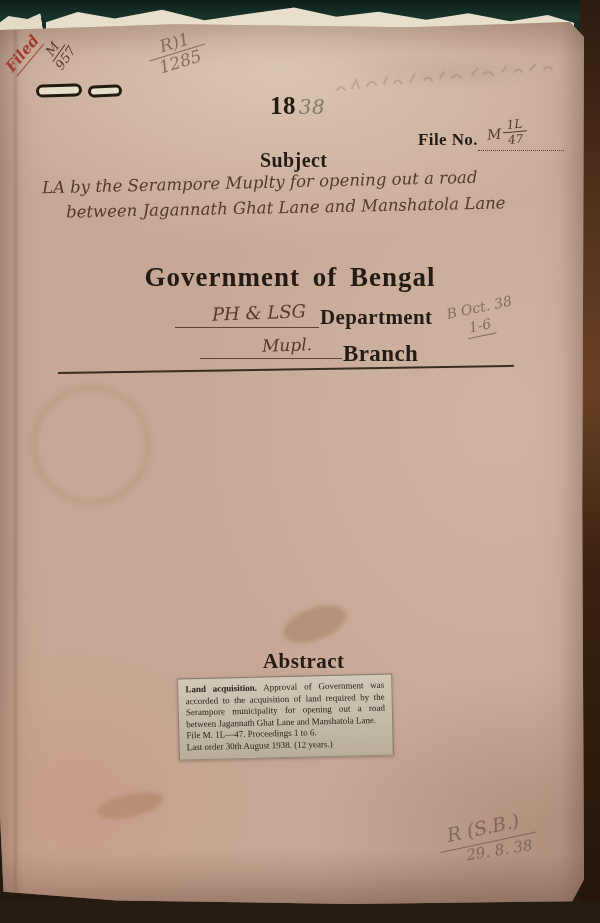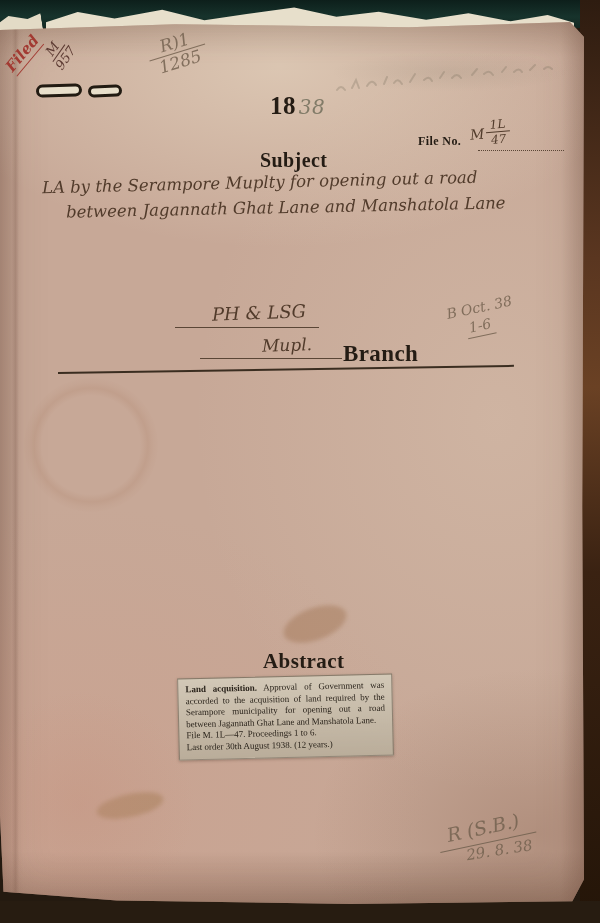--- a/index.html
+++ b/index.html
@@ -119,38 +119,40 @@
 
     <div class="print" style="left:270px; top:70px; font-size:25px;">
       <span>18</span><span class="hand pencil" style="position:static; font-size:20px; font-weight:normal; margin-left:3px; color:#6d6b58; opacity:.8;">38</span>
     </div>
 
     <svg style="position:absolute; left:332px; top:38px; opacity:.3; filter:blur(.5px);" width="240" height="40" viewBox="0 0 240 40">
       <path d="M5 30 q4 -6 8 0 M20 28 l4 -8 l3 8 M35 26 q5 -8 9 -1 M52 24 l3 -7 M62 23 q4 -6 8 1 M78 22 l5 -8 M92 20 q5 -5 8 1 M108 18 l4 -6 M120 18 q5 -6 9 0 M140 15 l5 -6 M152 14 q5 -5 9 1 M170 12 l4 -5 M182 12 q5 -5 8 0 M198 10 l5 -5 M212 9 q4 -4 8 0" stroke="#7c7260" stroke-width="2" fill="none" stroke-linecap="round"></path>
     </svg>
 
     <div style="position:absolute; left:418px; top:104px; white-space:nowrap;">
-      <span class="print" style="position:static; font-size:12px;text-align:right;">File No.</span>
+      <span class="print" style="position:static; font-size:17px;text-align:right;">File No.</span>
       <span class="hand fileno-hand" style="position:static; margin-left:5px;">
         <span>M</span>
         <span class="frac">
             <span class="num">1L</span>
             <span class="den">47</span>
           </span>
       </span>
     </div>
     <span class="blank-line" style="left:478px; top:128px; width:86px; border-bottom-style:dotted;"></span>
 
     <div class="print" style="left:260px; top:127px; font-size:20px;">Subject</div>
     <div class="hand" style="left:42px; top:151px; font-size:16.5px; transform:rotate(-1.4deg); white-space:nowrap;">LA by the Serampore Muplty for opening out a road</div>
     <div class="hand" style="left:66px; top:176px; font-size:16.5px; transform:rotate(-1.2deg); white-space:nowrap;">between Jagannath Ghat Lane and Manshatola Lane</div>
 
+    <div class="print title" style="left:100px; top:240px; width:380px;">Government of Bengal</div>
 
     <span class="blank-line" style="left:175px; top:305px; width:144px;"></span>
     <div class="hand" style="left:212px; top:280px; font-size:18px; transform:rotate(-2deg);">PH &amp; LSG</div>
+    <div class="print" style="left:320px; top:283px; font-size:21px;">Department</div>
 
     <span class="blank-line" style="left:200px; top:336px; width:142px;"></span>
     <div class="hand" style="left:262px; top:313px; font-size:17px; transform:rotate(-2deg);">Mupl.</div>
     <div class="print" style="left:343px; top:319px; font-size:23px;">Branch</div>
 
     <div class="hand pencil" style="left:448px; top:276px; font-size:14px; transform:rotate(-12deg); line-height:1.3;">
       <div>B Oct. 38</div>
       <div style="margin-left:16px; border-bottom:1.2px solid #746250; display:inline-block; padding:0 3px 1px;">1-6</div>
     </div>
 

